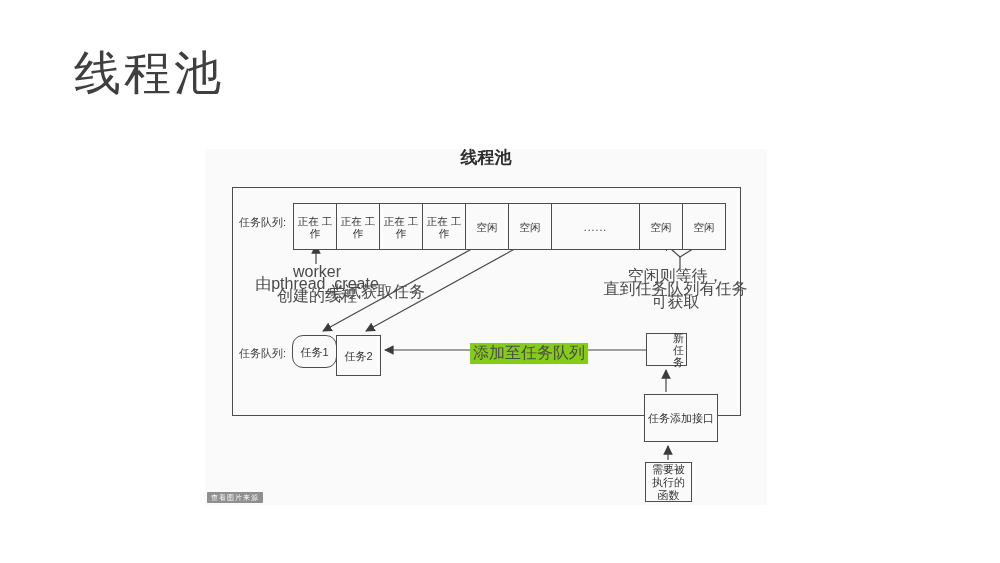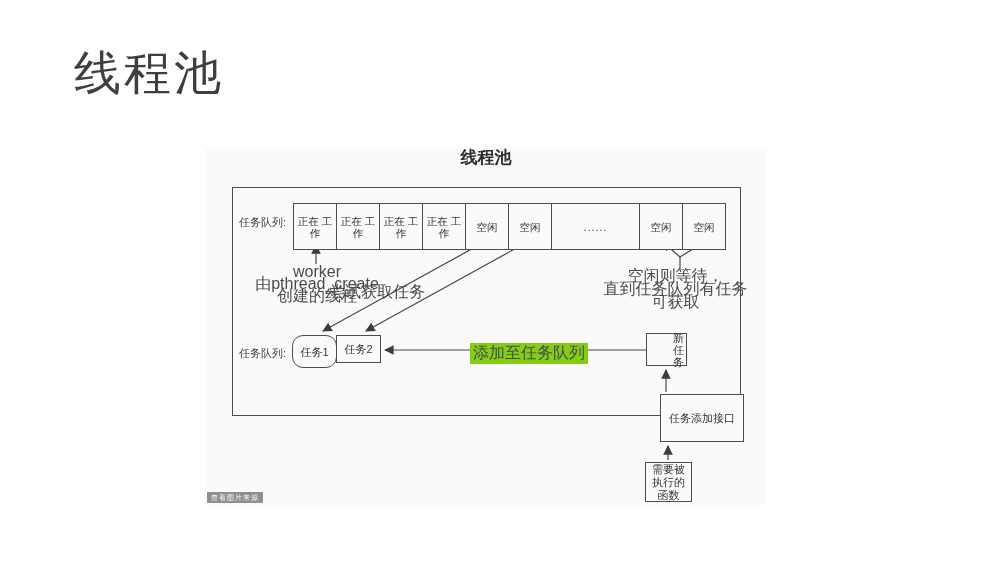--- a/index.html
+++ b/index.html
@@ -83,22 +83,22 @@
 由pthread_create
 创建的线程</div>
   <div class="ann" style="left:329px; top:282px;">尝试获取任务</div>
   <div class="ann" style="left:603px; top:269px; width:145px; line-height:13px;">空闲则等待，
 直到任务队列有任务可获取</div>
   <div class="ann inline-lbl" style="left:470px; top:343px;">添加至任务队列</div>
 
   <div class="lbl" style="left:239px; top:346px;">任务队列:</div>
   <div class="row" style="left:292px; top:335px; z-index:3;">
     <div class="cell" style="width:45px; height:33px; font-size:11px;border-radius:11px;">任务1</div>
-    <div class="cell" style="width:45px; height:28px; font-size:11px;">任务2</div>
+    <div class="cell" style="width:45px; height:41px; font-size:11px;">任务2</div>
   </div>
 
   <div class="box" style="left:646px; top:333px; width:41px; height:33px;padding-left:24px;">新任务</div>
-  <div class="box" style="left:660px; top:394px; width:84px; height:48px;">任务添加接口</div>
+  <div class="box" style="left:644px; top:394px; width:74px; height:48px;">任务添加接口</div>
   <div class="box" style="left:645px; top:462px; width:47px; height:40px; padding:0 5px; line-height:13px;text-align:center;">需要被执行的函数</div>
 
   <div class="badge">查看图片来源</div>
 
 </div>
 
 </body></html>

